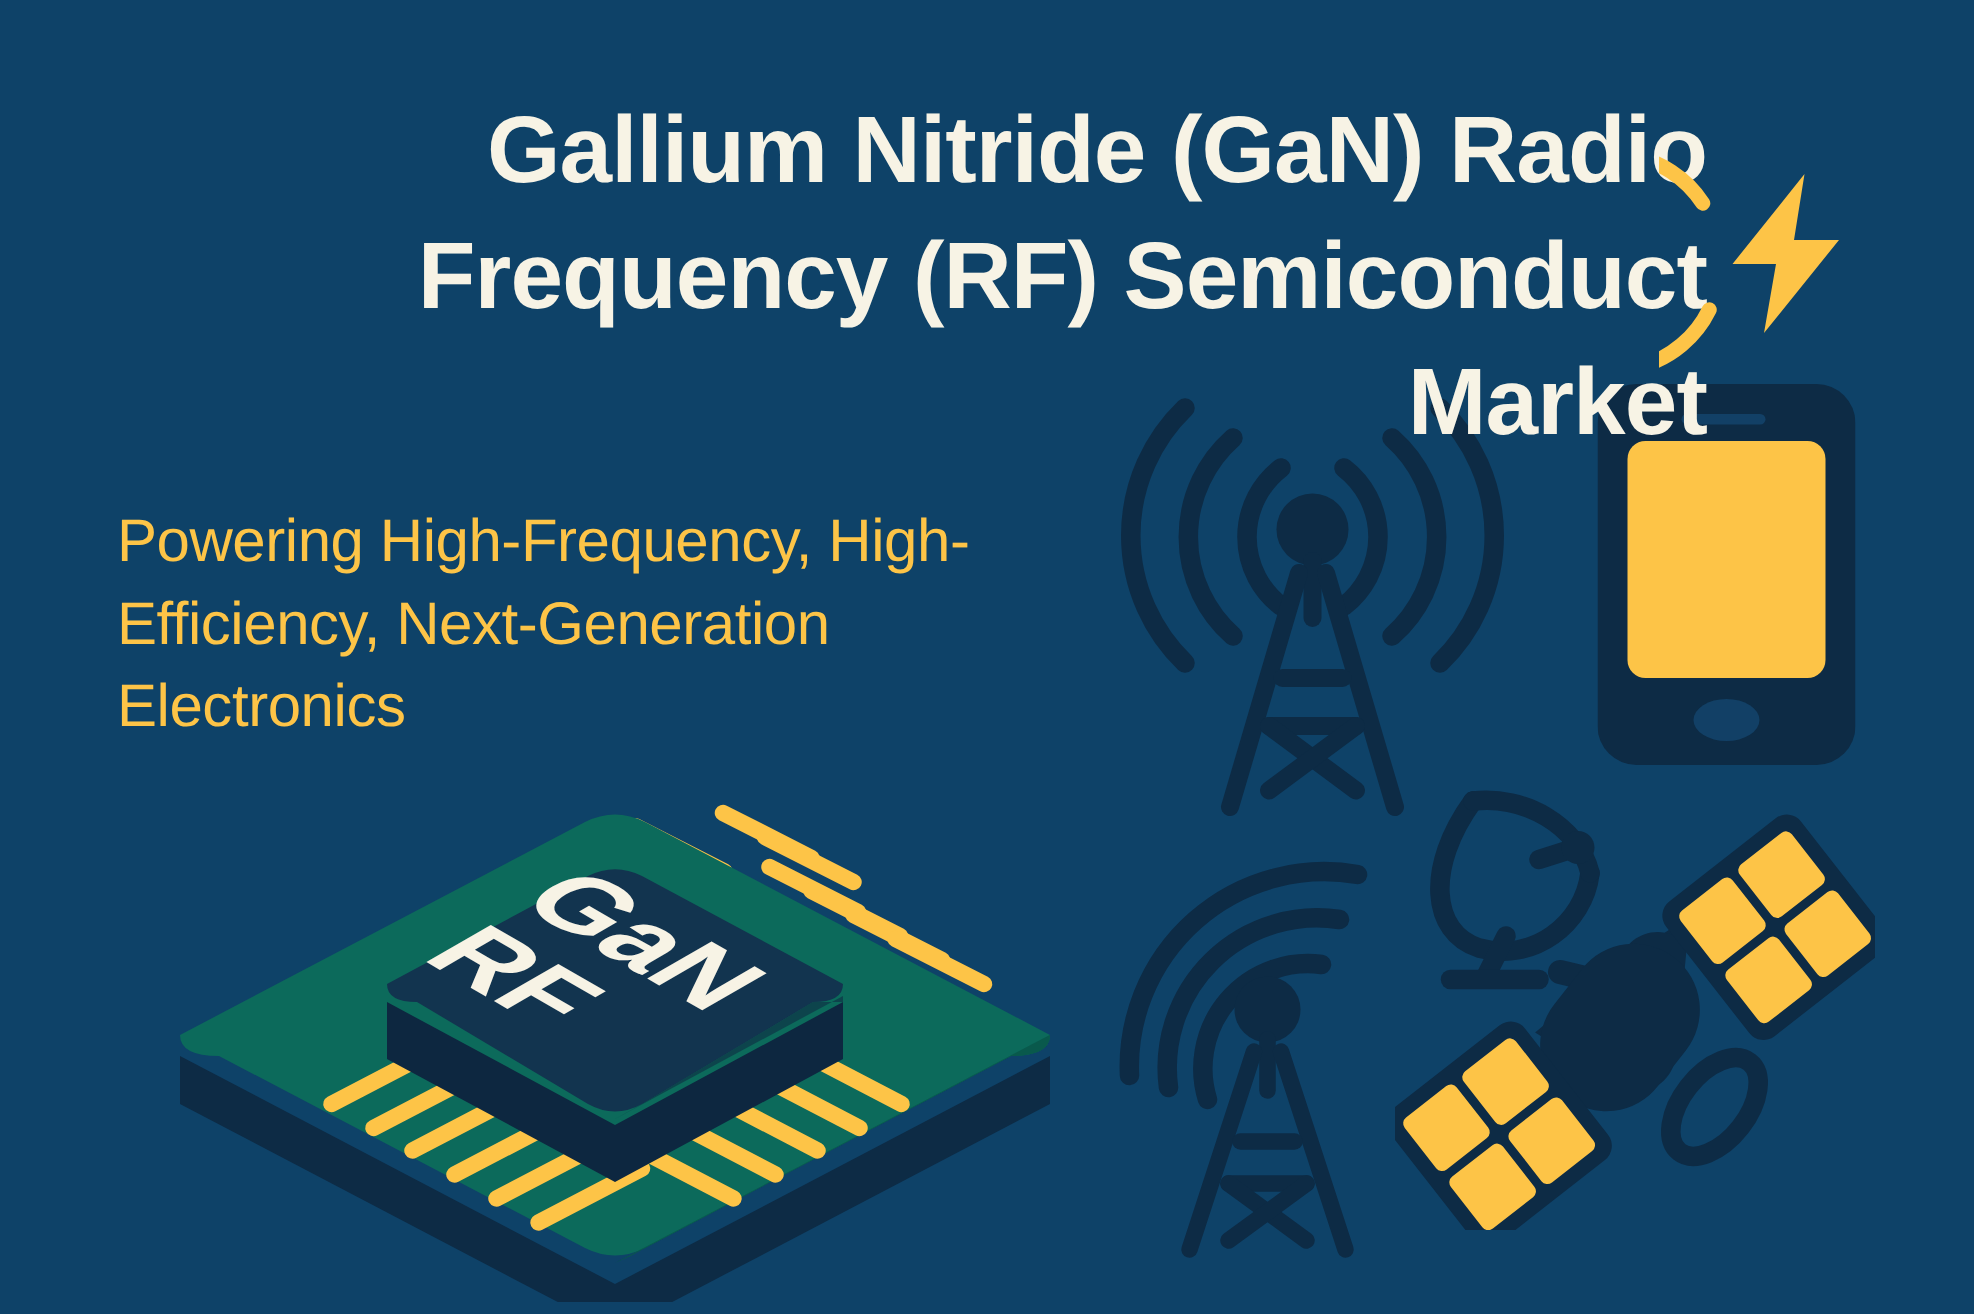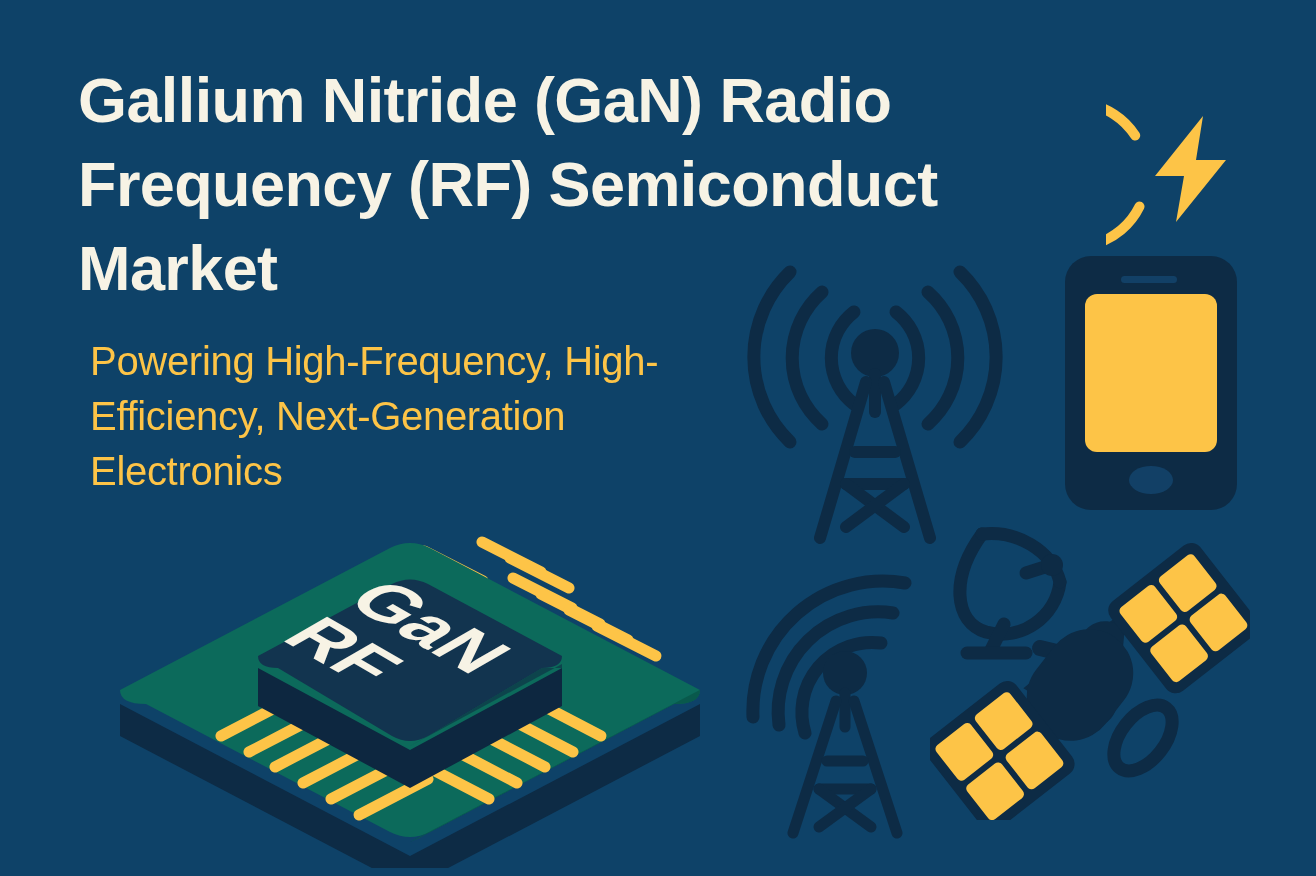--- a/index.html
+++ b/index.html
@@ -26,23 +26,24 @@
   }
   #main-title{
     font-size:63px;
     line-height:84px;
     font-weight:bold;
     color:#f7f3e5;
     letter-spacing:-0.6px;
     margin:0;
     white-space:pre-line;
     max-width:1060px;
+    text-align:right;
   }
   #subtitle{
-    margin:12px;
+    margin:0;
     margin-top:24px;
     font-size:40px;
     line-height:55px;
     font-weight:normal;
     color:#fdc447;
     letter-spacing:-0.3px;
     white-space:pre-line;
     max-width:640px;
   }
 

